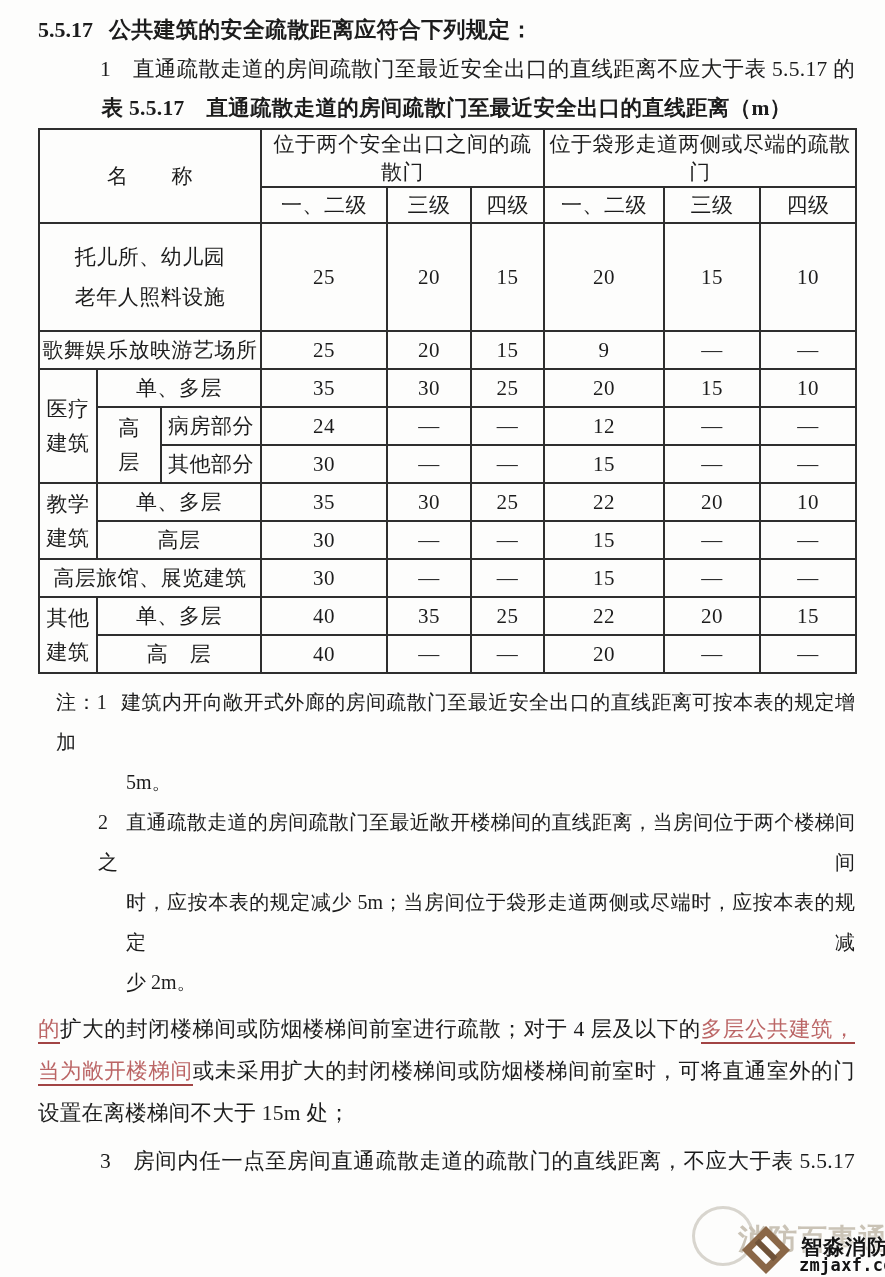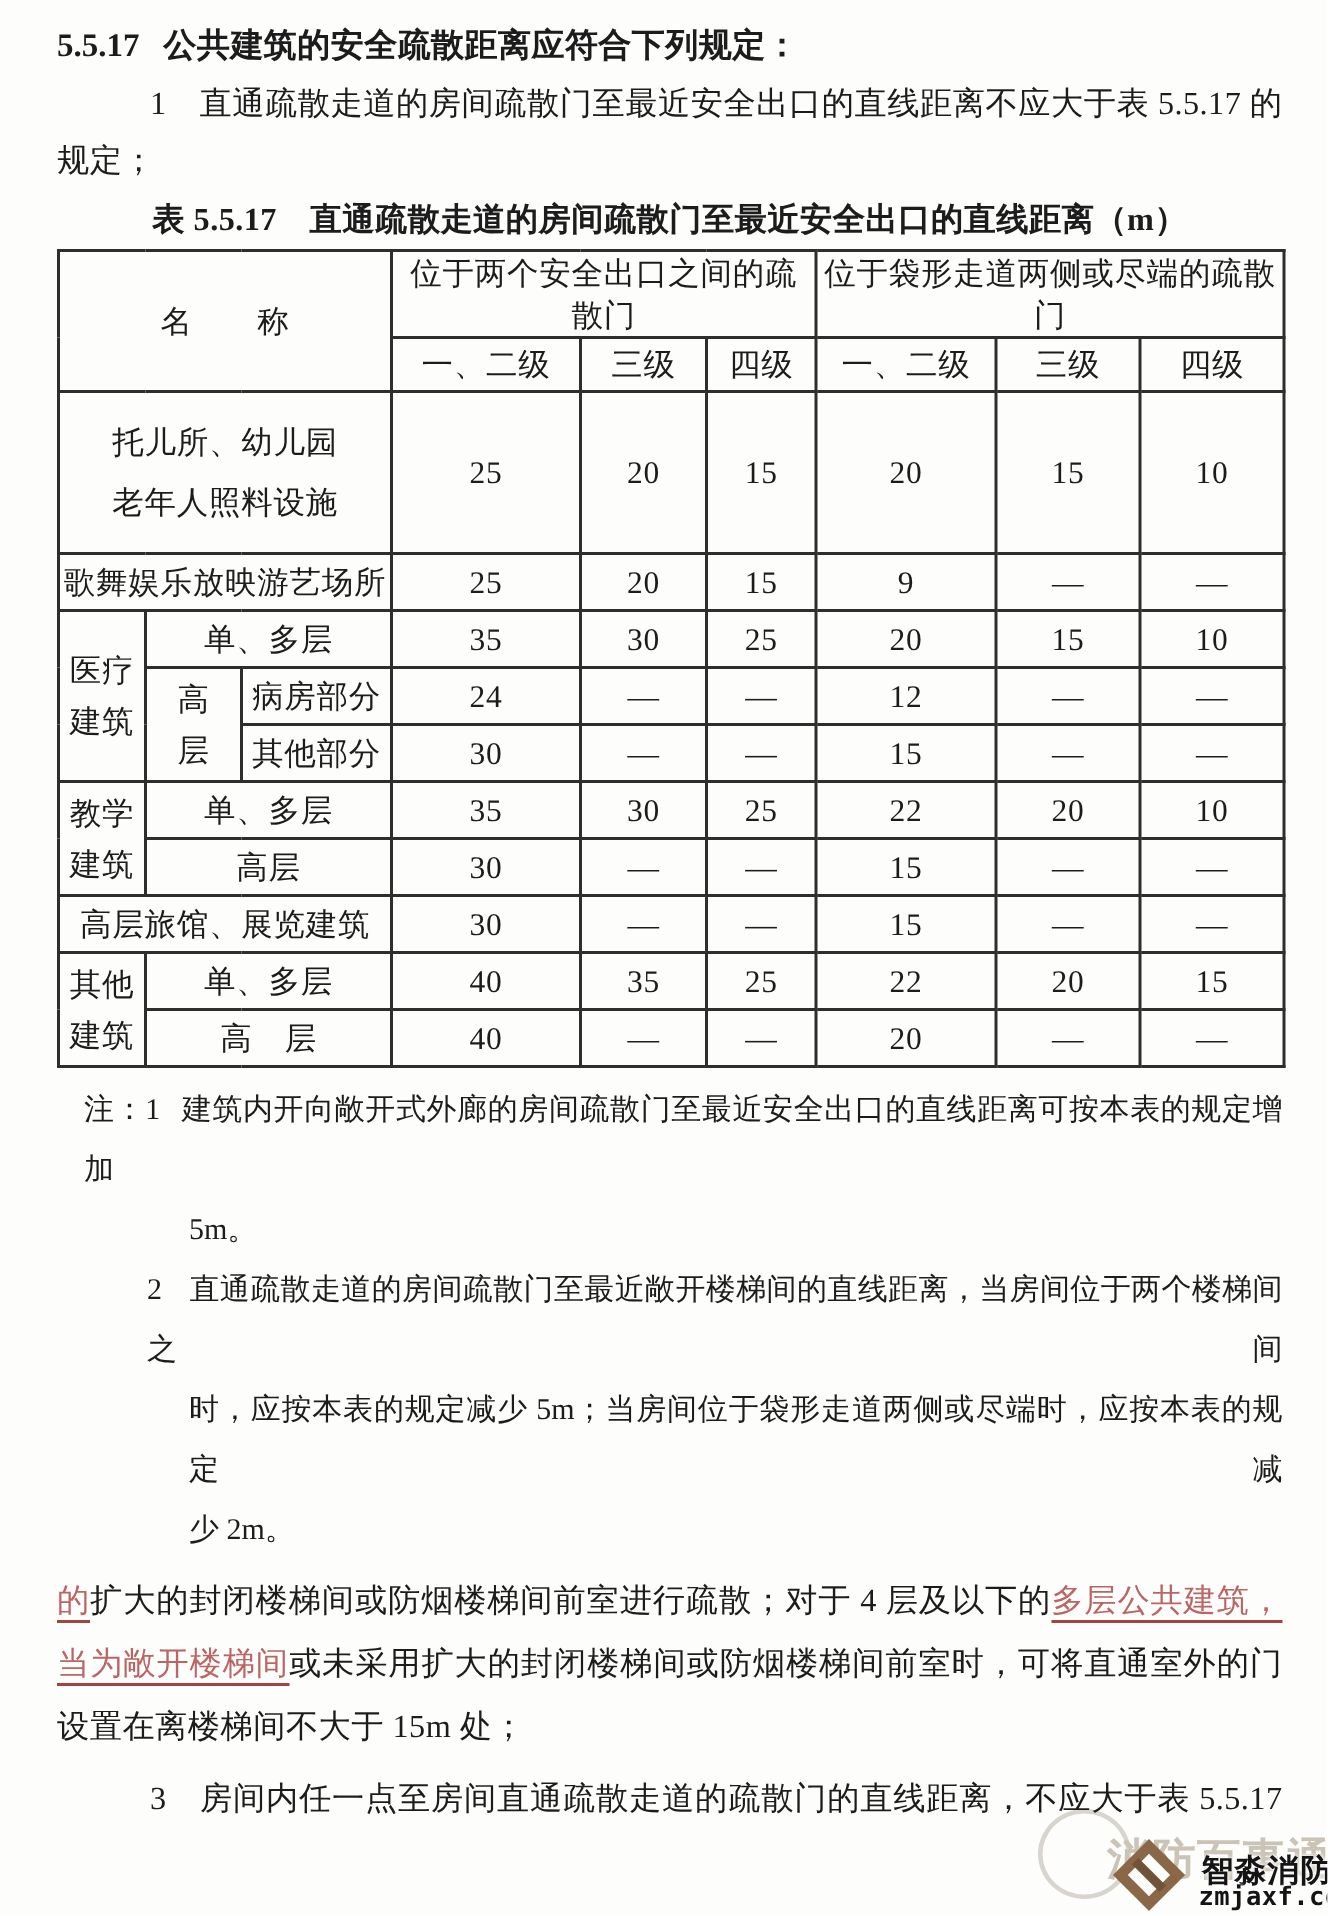--- a/index.html
+++ b/index.html
@@ -88,21 +88,20 @@
     <div class="wm-gray">消防百事通</div>
   </div>
 
   <div class="content">
 
     <div class="line heading">
       <span class="num">5.5.17</span><span>公共建筑的安全疏散距离应符合下列规定：</span>
     </div>
 
     <div class="line j ind">1　直通疏散走道的房间疏散门至最近安全出口的直线距离不应大于表 5.5.17 的</div>
-    <div class="line">规定；</div>
 
     <div class="caption">表 5.5.17　直通疏散走道的房间疏散门至最近安全出口的直线距离（m）</div>
 
     <table class="dist">
       <colgroup>
         <col style="width:58px">
           <col style="width:64px">
           <col style="width:100px">
         <col style="width:126px">
           <col style="width:84px">

